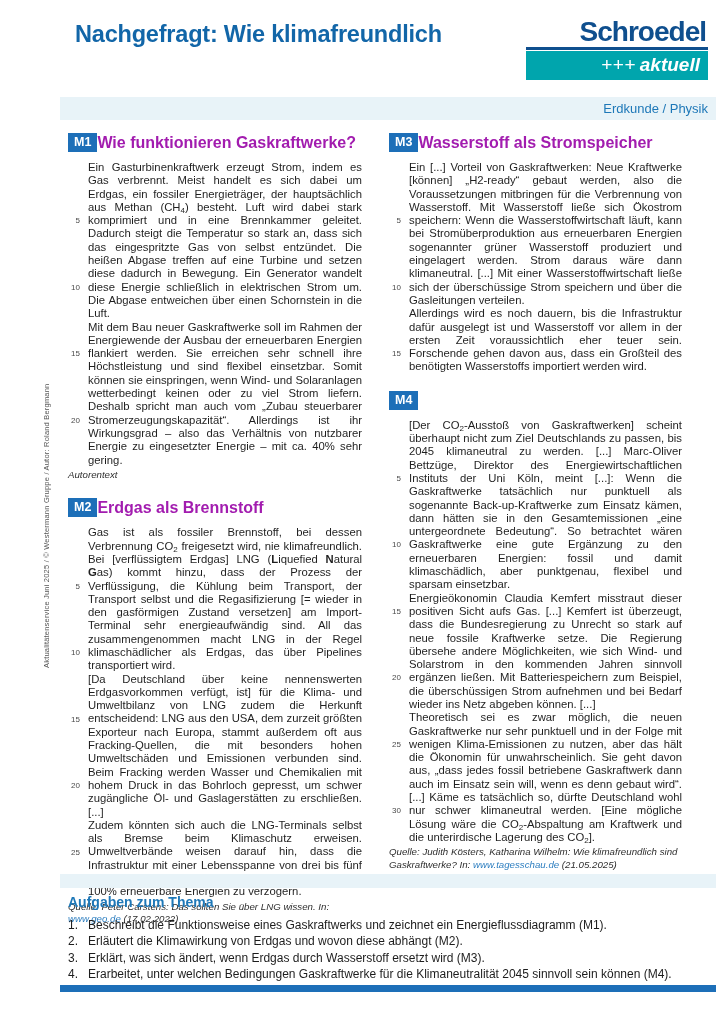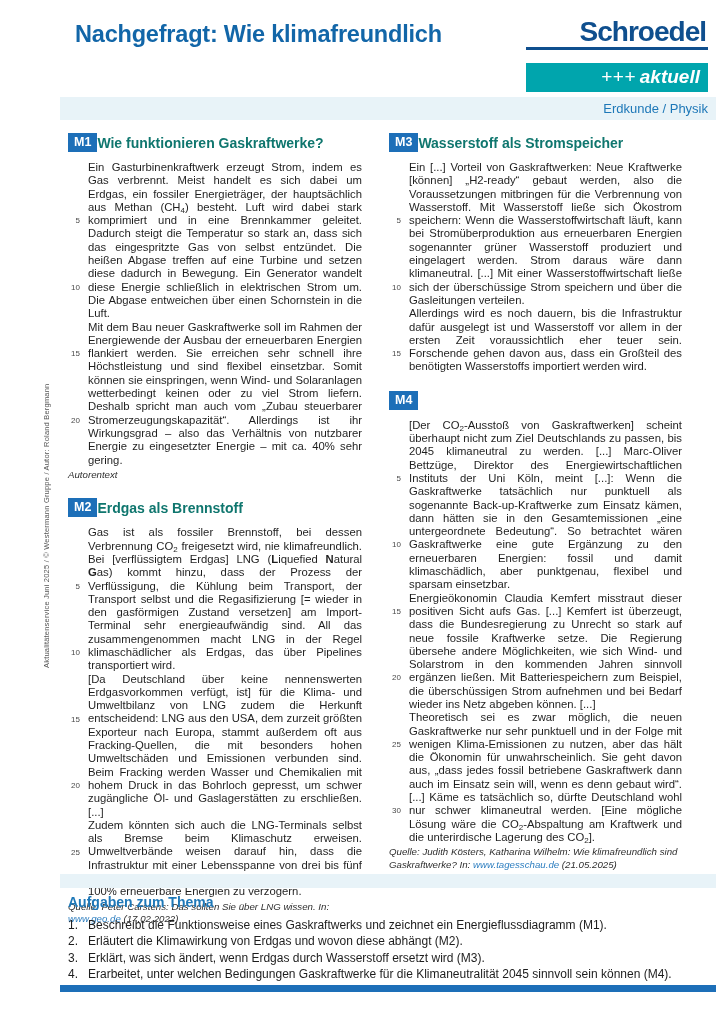--- a/index.html
+++ b/index.html
@@ -23,21 +23,21 @@
     letter-spacing:-0.2px;
   }
   .logo{position:absolute;top:17px;right:12px;width:182px}
   .logo-brand{
     font-size:28px;font-weight:bold;color:var(--brand-blue);text-align:right;
     letter-spacing:-1px;line-height:30px;border-bottom:3px solid var(--brand-blue);
     padding-right:2px;
   }
   .logo-tag{
     background:var(--teal);color:#fff;text-align:right;font-style:italic;
-    font-size:19px;line-height:26px;padding:1px 8px 2px 8px;margin-top:13px;
+    font-size:19px;line-height:26px;padding:1px 8px 2px 8px;margin-top:1px;
   }
   .logo-tag .plus{font-weight:normal;letter-spacing:0.5px}
   .logo-tag .word{font-weight:bold;margin-left:4px}
   .subject-band{
     position:absolute;left:60px;top:97px;width:656px;height:23px;background:var(--band);
   }
   .subject-band span{
     display:block;text-align:right;line-height:23px;padding-right:8px;
     font-size:13px;color:var(--subject-blue);
   }
@@ -47,21 +47,21 @@
   }
   .col{position:absolute;top:133px}
   #col-left{left:68px;width:294px}
   #col-right{left:389px;width:293px}
   .module + .module{margin-top:17px}
   .mod-header{display:flex;align-items:center;gap:0;margin-bottom:9px}
   .badge{
     background:var(--accent);color:#fff;font-weight:bold;font-size:12.5px;
     padding:2px 6px 3px 6px;flex:0 0 auto;
   }
-  .mod-title{font-size:14px;font-weight:bold;color:#0f766e;margin:0}
+  .mod-title{font-size:16px;font-weight:bold;color:#a21caf;margin:0}
   .mod-body{position:relative;padding-left:20px}
   .gutter{position:absolute;left:0;top:0;bottom:0;width:16px}
   .lnum{position:absolute;right:4px;font-size:8px;color:#4a4a4a}
   .mod-text{font-size:11.3px;line-height:13.3px;color:#1f1f1f}
   .para{text-align:justify}
   sub{font-size:8px;line-height:0;vertical-align:-2px}
   .mod-source{margin:2px 0 0 0;font-size:9.7px;line-height:12.5px;font-style:italic;color:#2e2e2e}
   .link{color:var(--link-blue)}
   .pretasks-band{position:absolute;left:60px;top:874px;width:656px;height:14px;background:var(--band)}
   .tasks{position:absolute;left:68px;top:894px;width:648px}

